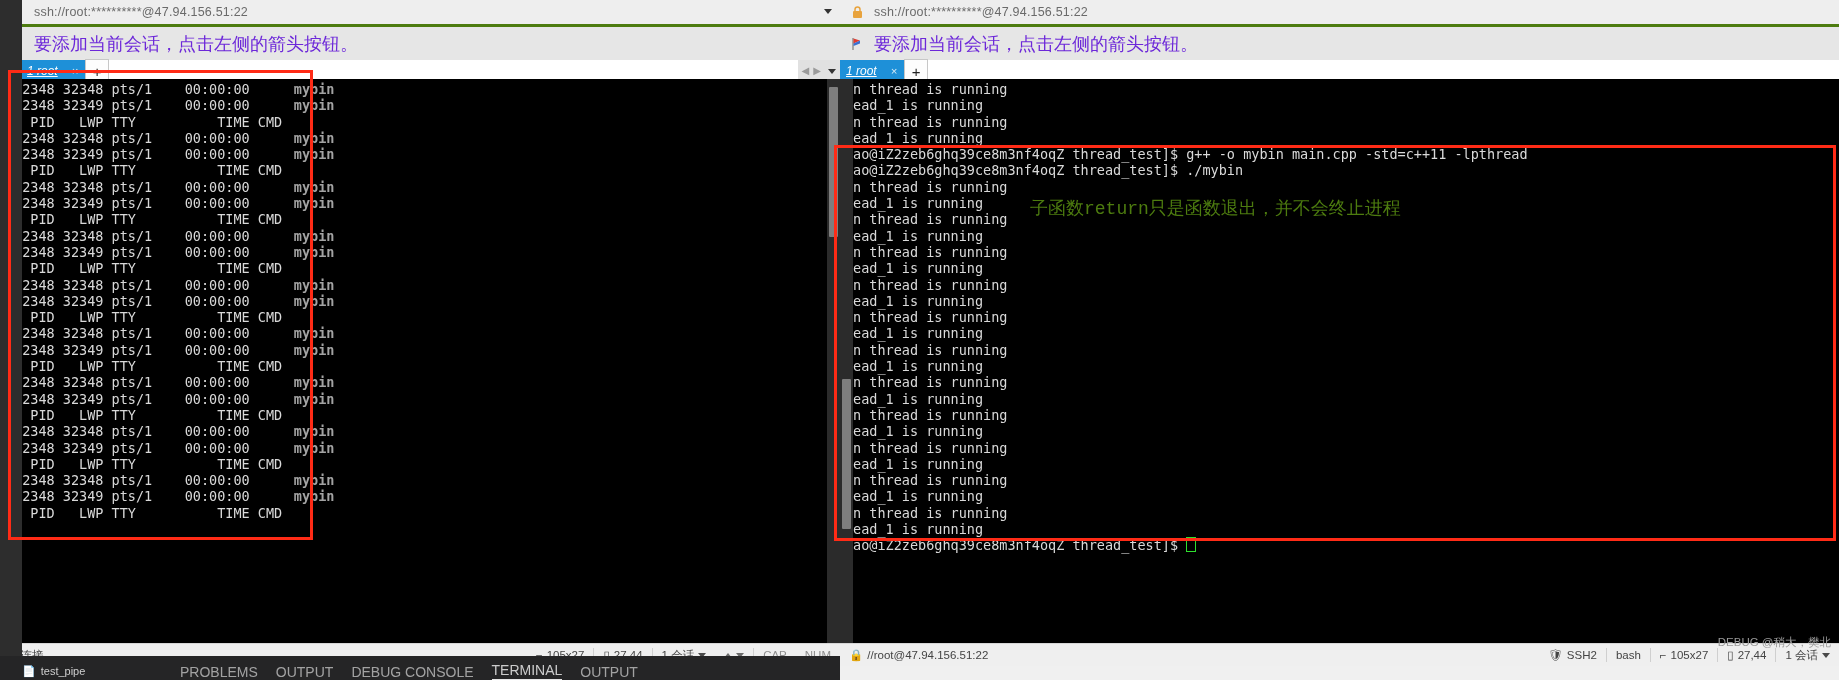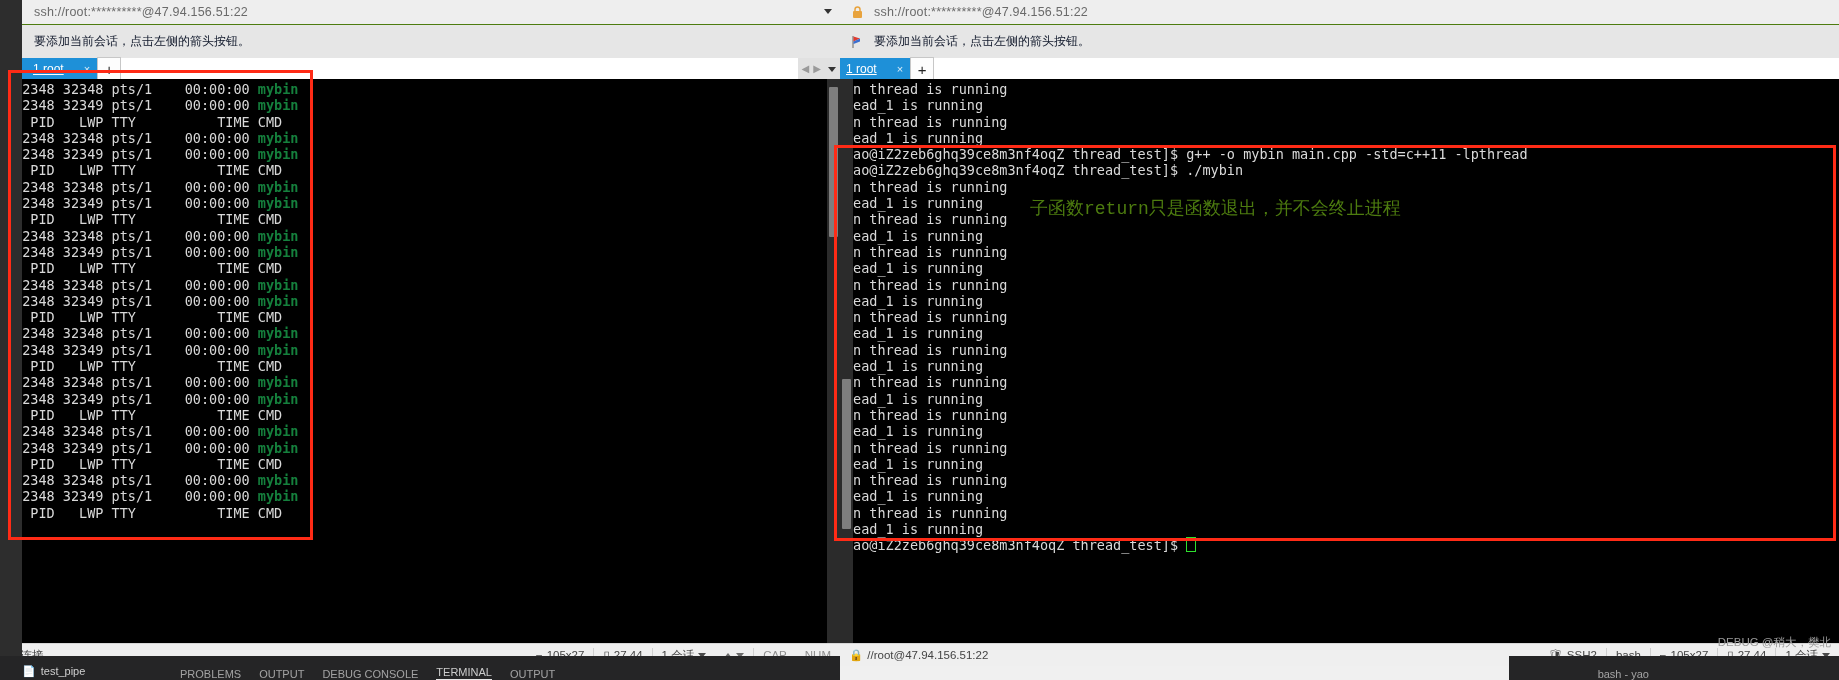--- a/index.html
+++ b/index.html
@@ -4,68 +4,68 @@
 <style>
   html,body{margin:0;padding:0;background:#fff;}
   body{width:1839px;height:680px;overflow:hidden;font-family:"Liberation Sans",sans-serif;}
   #root{position:relative;width:1839px;height:680px;background:#ffffff;}
 
   
   .win{position:absolute;top:0;height:680px;background:#f0f0f0;overflow:hidden;}
   .win.left{left:0;width:840px;}
   .win.right{left:840px;width:999px;}
 
-  .urlbar{position:relative;height:24px;background:#eeeeee;border-bottom:1px solid #4d7c0f;display:flex;align-items:center;}
+  .urlbar{position:relative;height:24px;background:#eeeeee;border-bottom:3px solid #4d7c0f;display:flex;align-items:center;}
   .urlbar .lockwrap{width:34px;display:flex;justify-content:center;align-items:center;}
   .urlbar .url{font-size:12.5px;color:#6a6a6a;letter-spacing:.2px;white-space:nowrap;}
   .urlbar .caret{position:absolute;right:8px;top:9px;width:0;height:0;border-left:4px solid transparent;border-right:4px solid transparent;border-top:5px solid #333;}
 
   .noticebar{position:relative;height:33px;background:#e6e6e6;display:flex;align-items:center;}
   .noticebar .flagwrap{width:34px;display:flex;justify-content:center;align-items:center;}
-  .noticebar .notice{font-size:12px;color:#0f172a;white-space:nowrap;}
+  .noticebar .notice{font-size:18px;color:#6d28d9;white-space:nowrap;}
 
   .tabstrip{position:relative;height:22px;background:#e1e1e1;display:flex;align-items:flex-end;}
   .navarrows{display:flex;align-items:center;gap:4px;height:22px;padding:0 4px;}
   .navarrows .ar{font-size:10px;color:#9a9a9a;line-height:1;}
   .navarrows .dn{width:0;height:0;border-left:4px solid transparent;border-right:4px solid transparent;border-top:5px solid #333;margin-left:3px;}
-  .tab{height:22px;background:#1e90d8;color:#fff;display:flex;align-items:center;padding:0 7px 0 6px;gap:20px;font-size:12px;white-space:nowrap;}
+  .tab{height:22px;background:#1e90d8;color:#fff;display:flex;align-items:center;padding:0 7px 0 6px;gap:14px;font-size:12px;white-space:nowrap;font-style:italic;}
   .tab .dot{width:7px;height:7px;border-radius:50%;background:#27c43a;display:inline-block;}
   .tab .lbl{text-decoration:underline;}
   .tab .x{font-size:11px;color:#d8ecf8;}
   .tabadd{height:22px;width:22px;background:#fdfdfd;border:1px solid #c7c7c7;border-bottom:none;display:flex;align-items:center;justify-content:center;font-size:15px;color:#222;line-height:1;}
   .tabfill{flex:1;height:22px;background:#ffffff;}
 
   .term{position:absolute;left:0;right:0;background:#000;overflow:hidden;}
   .termscroll{position:absolute;top:0;bottom:0;width:13px;background:#2b2b2b;}
   .termthumb{position:absolute;width:9px;left:2px;background:#7e7e7e;border-radius:1px;}
   .lines{position:absolute;top:0;left:0;right:0;font-family:"DejaVu Sans Mono","Liberation Mono",monospace;font-size:13.5px;line-height:16.3px;white-space:pre;}
   .lines .ln{height:16.3px;color:#d4d4d4;}
   .c-w{color:#d9d9d9;}
-  .c-r{color:#15803d;font-weight:bold;}
+  .c-r{color:#a3a3a3;font-weight:bold;margin-left:36px;}
   .cursor{display:inline-block;width:8px;height:13px;border:1px solid #2ee02e;vertical-align:-2px;}
 
   
   .statusbar{position:absolute;left:0;right:0;bottom:0;height:22px;background:#efefef;border-top:1px solid #d6d6d6;display:flex;align-items:center;font-size:11.5px;color:#444;}
   .statusbar .seg{padding:0 9px;white-space:nowrap;display:flex;align-items:center;gap:4px;}
   .statusbar .sep{width:1px;height:14px;background:#cfcfcf;}
   .statusbar .grow{flex:1;}
   .statusbar .dim{color:#8d8d8d;}
   .upd{width:0;height:0;border-left:4px solid transparent;border-right:4px solid transparent;border-bottom:5px solid #6b6b6b;}
   .downd{width:0;height:0;border-left:4px solid transparent;border-right:4px solid transparent;border-top:5px solid #6b6b6b;}
   .tri{width:0;height:0;border-left:4px solid transparent;border-right:4px solid transparent;border-top:5px solid #4a4a4a;}
 
   
   .redbox{position:absolute;border:3px solid #ff2b16;pointer-events:none;box-sizing:border-box;}
   .redtext{position:absolute;color:#4d7c0f;font-size:18px;font-family:Liberation Mono, monospace;white-space:nowrap;}
 
   
   .vsstrip{position:absolute;left:0;top:0;width:22px;height:680px;background:#2d2d2d;}
 
   
-  .vsbottom{position:absolute;left:0;bottom:0;width:840px;height:24px;background:#252526;color:#cccccc;font-size:11px;display:flex;align-items:flex-end;gap:18px;padding-left:180px;box-sizing:border-box;overflow:hidden;}
+  .vsbottom{position:absolute;left:0;bottom:0;width:840px;height:24px;background:#252526;color:#cccccc;font-size:14px;display:flex;align-items:flex-end;gap:18px;padding-left:180px;box-sizing:border-box;overflow:hidden;}
   .vsbottom span{opacity:.75;}
   .vsbottom .act{opacity:1;border-bottom:1px solid #e7e7e7;padding-bottom:1px;}
   .vsfile{position:absolute;left:22px;bottom:0;height:18px;color:#cfcfcf;font-size:11px;display:flex;align-items:center;gap:5px;}
 
   .watermark{position:absolute;right:8px;bottom:30px;font-size:11.5px;color:#9a9a9a;white-space:nowrap;}
 </style>
 </head>
 <body>
 
 <div id="root">
@@ -217,23 +217,20 @@
         <span>▯</span>
         <span>27,44</span>
       </div>
       <div class="sep"></div>
       <div class="seg">
         <span>1 会话</span>
         <span class="tri"></span>
       </div>
     </div>
 
-    <div class="vsbottom" style="left:auto;right:0;width:330px;padding-left:0;justify-content:flex-end;padding-right:190px;">
-      <span>bash - yao</span>
-    </div>
   </div>
 
   <div class="redbox" style="left:8px;top:70px;width:305px;height:470px;"></div>
   <div class="redbox" style="left:834px;top:145px;width:1002px;height:396px;"></div>
   <div class="redtext" style="left:1030px;top:196px;">子函数return只是函数退出，并不会终止进程</div>
 
   <div class="watermark">DEBUG @稍大，樊北</div>
 </div>
 
 </body></html>

